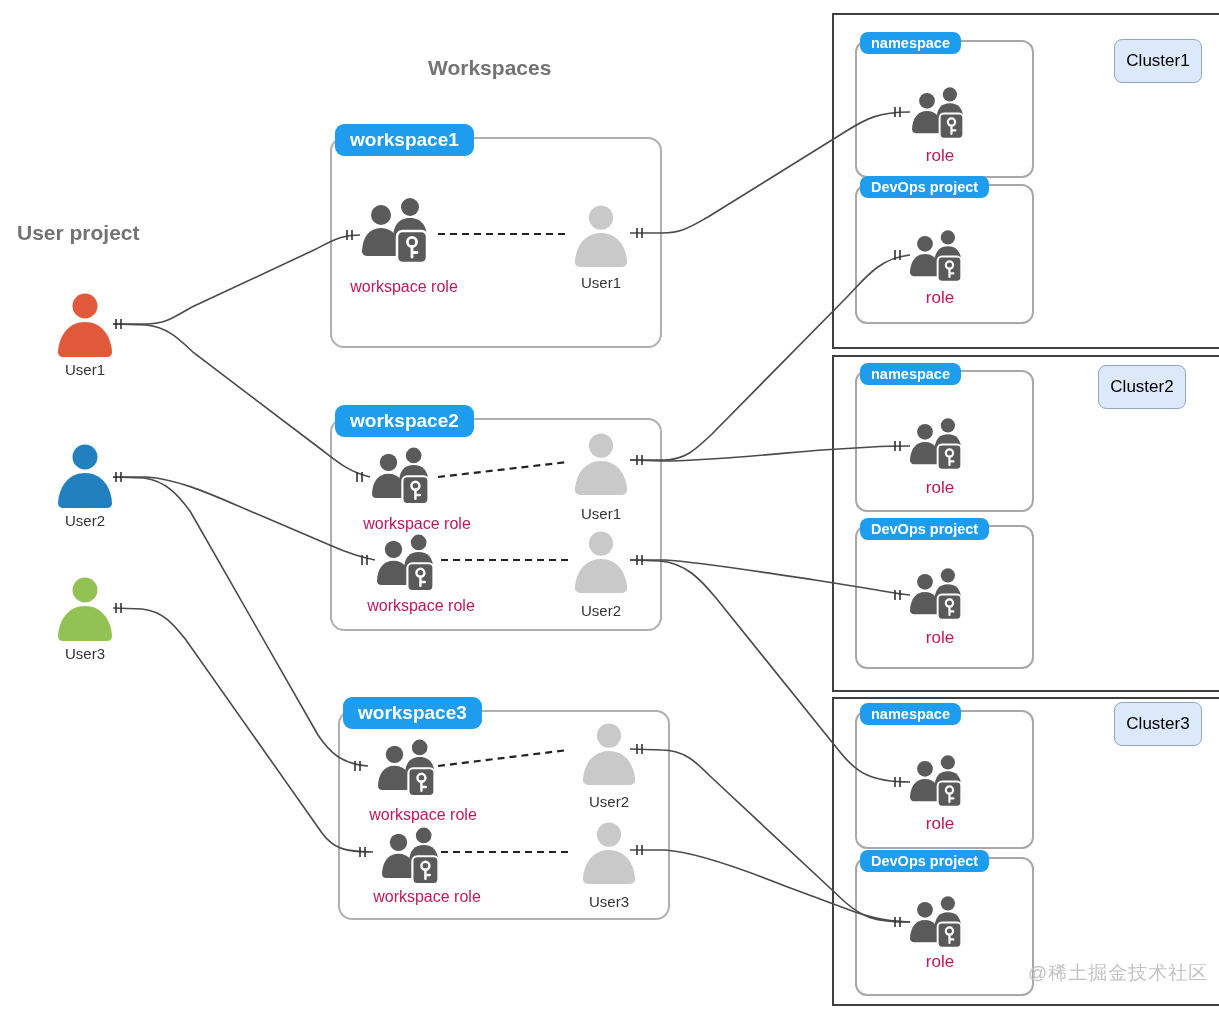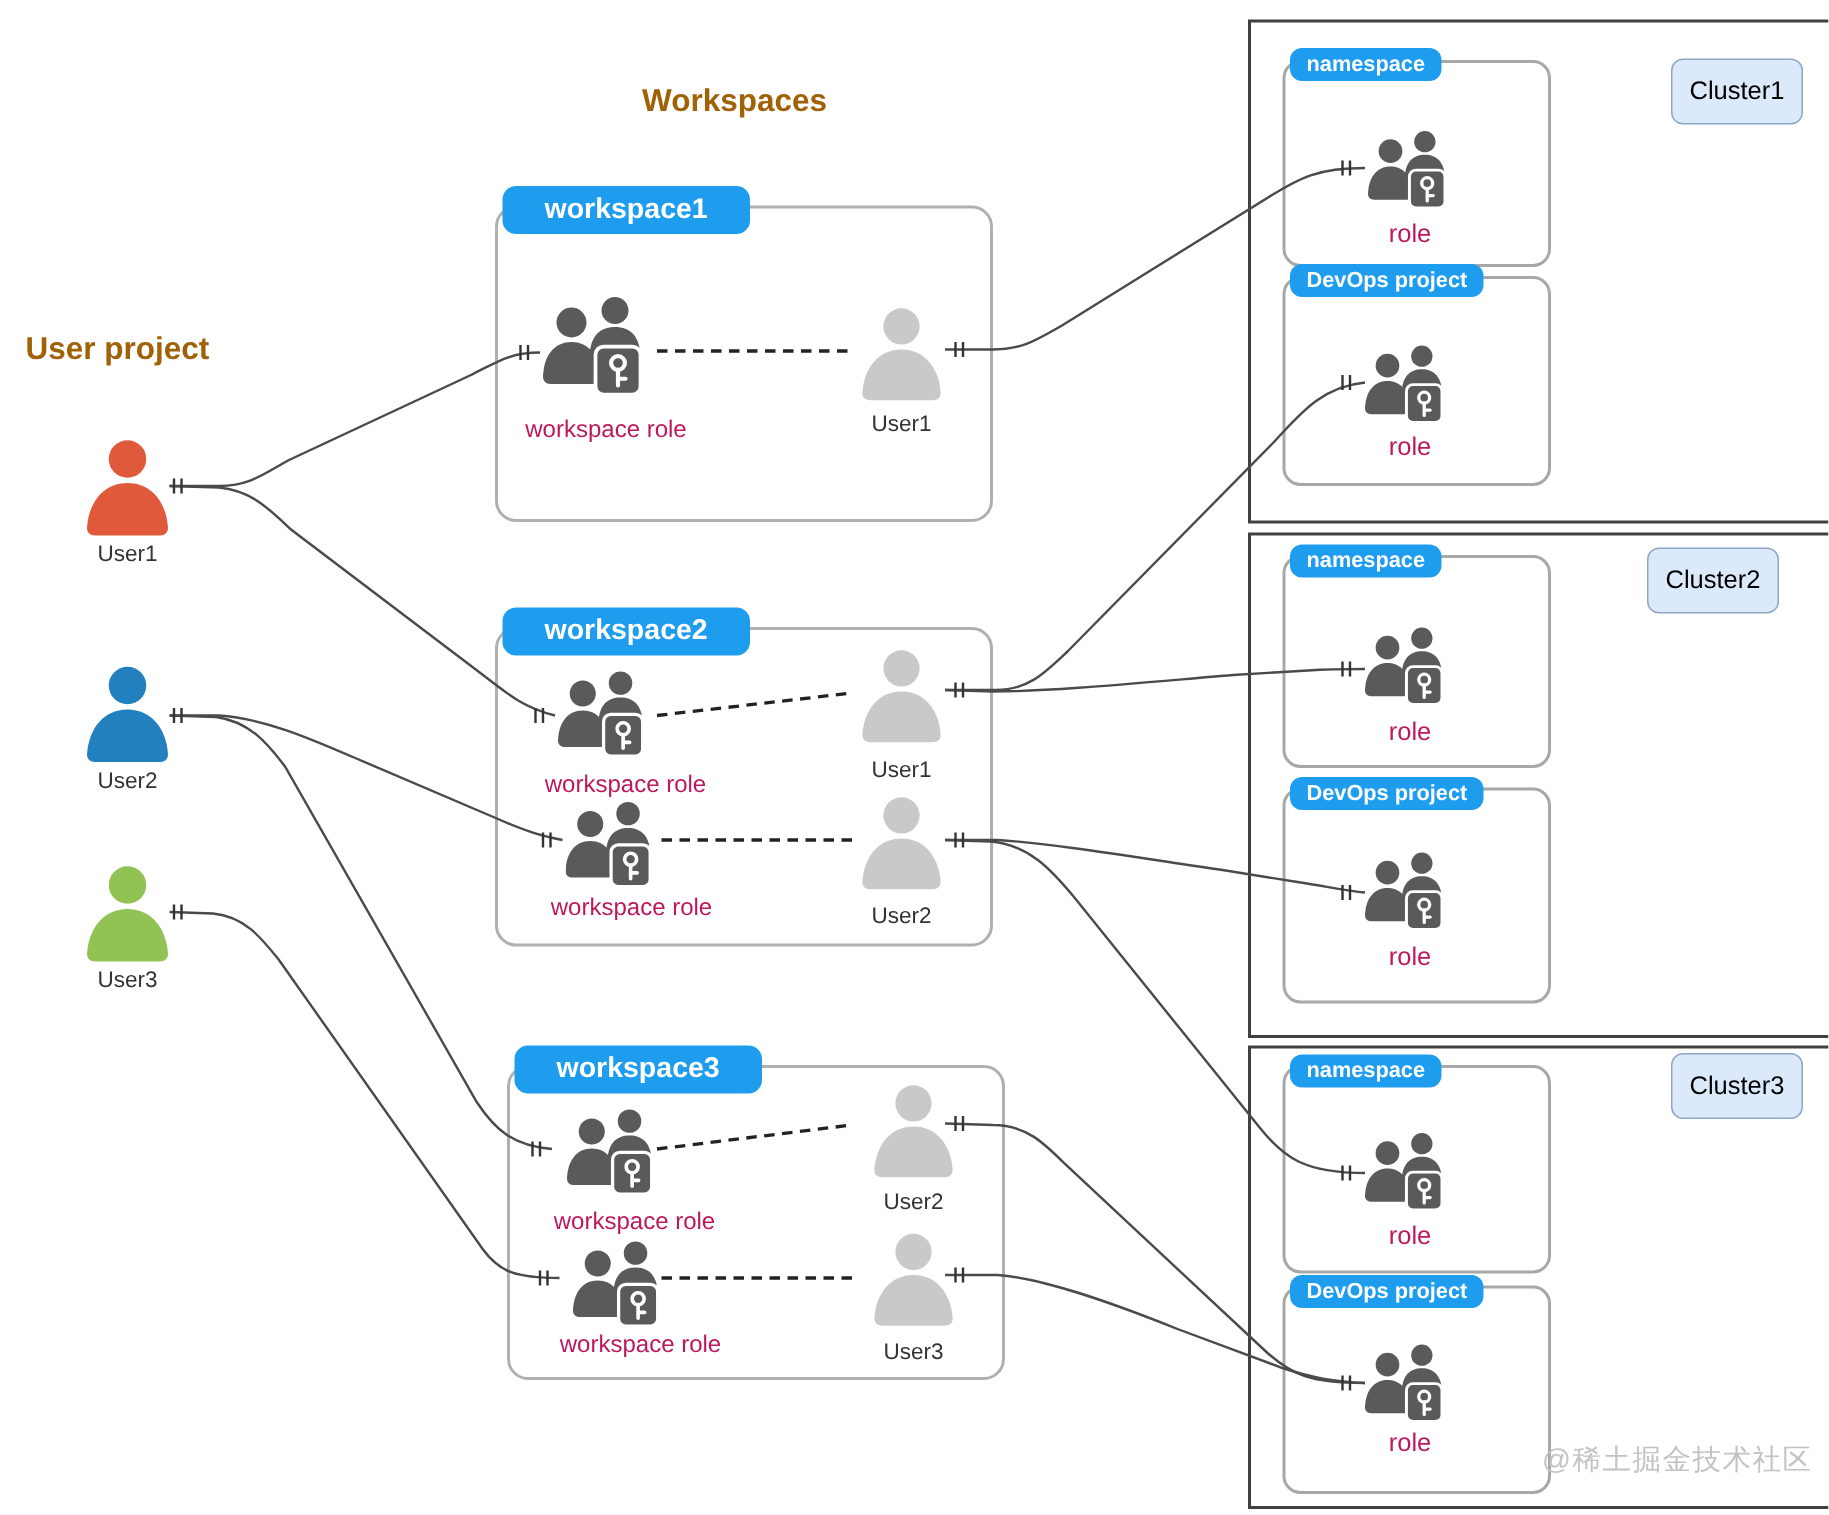--- a/index.html
+++ b/index.html
@@ -1,29 +1,29 @@
 <!DOCTYPE html>
 <html><head>
 <meta charset="utf-8">
 <style>
   html,body{margin:0;padding:0;background:#ffffff;}
   .canvas{
     position:relative;width:1219px;height:1010px;overflow:hidden;background:#ffffff;
     font-family:"Liberation Sans","DejaVu Sans",sans-serif;color:#1a1a1a;
   }
-  .heading{position:absolute;font-size:21px;font-weight:700;color:#a16207;white-space:nowrap;z-index:4;}
+  .heading{position:absolute;font-size:21px;font-weight:700;color:#737373;white-space:nowrap;z-index:4;}
   
   .user-entry{position:absolute;width:66px;text-align:center;z-index:4;}
   .user-entry svg{display:block;margin:0 auto;}
   .user-label{margin-top:3px;font-size:15px;color:#333;}
   
   .ws-box{position:absolute;background:#fff;border:2px solid #b0b0b0;border-radius:14px;z-index:1;}
   .pill{
     position:absolute;background:#1E9DEF;color:#fff;font-weight:700;border-radius:9px;
-    padding:4px 28px;font-size:19px;white-space:nowrap;z-index:4;line-height:1.25;
+    padding:4px 15px;font-size:19px;white-space:nowrap;z-index:4;line-height:1.25;
   }
   .pill-sm{padding:2px 11px;font-size:14.5px;border-radius:8px;}
   .txt{position:absolute;font-size:16px;color:#be185d;text-align:center;white-space:nowrap;z-index:3;}
   .txt-sm{font-size:15px;color:#333;}
   .txt-role{font-size:17px;}
   
   .cluster-box{position:absolute;background:#fff;border:2px solid #404040;z-index:1;}
   .inner-box{position:absolute;background:#fff;border:2px solid #a8a8a8;border-radius:12px;z-index:2;}
   .cluster-badge{
     position:absolute;width:86px;height:42px;background:#DCE9FA;border:1.5px solid #8FA7C6;

